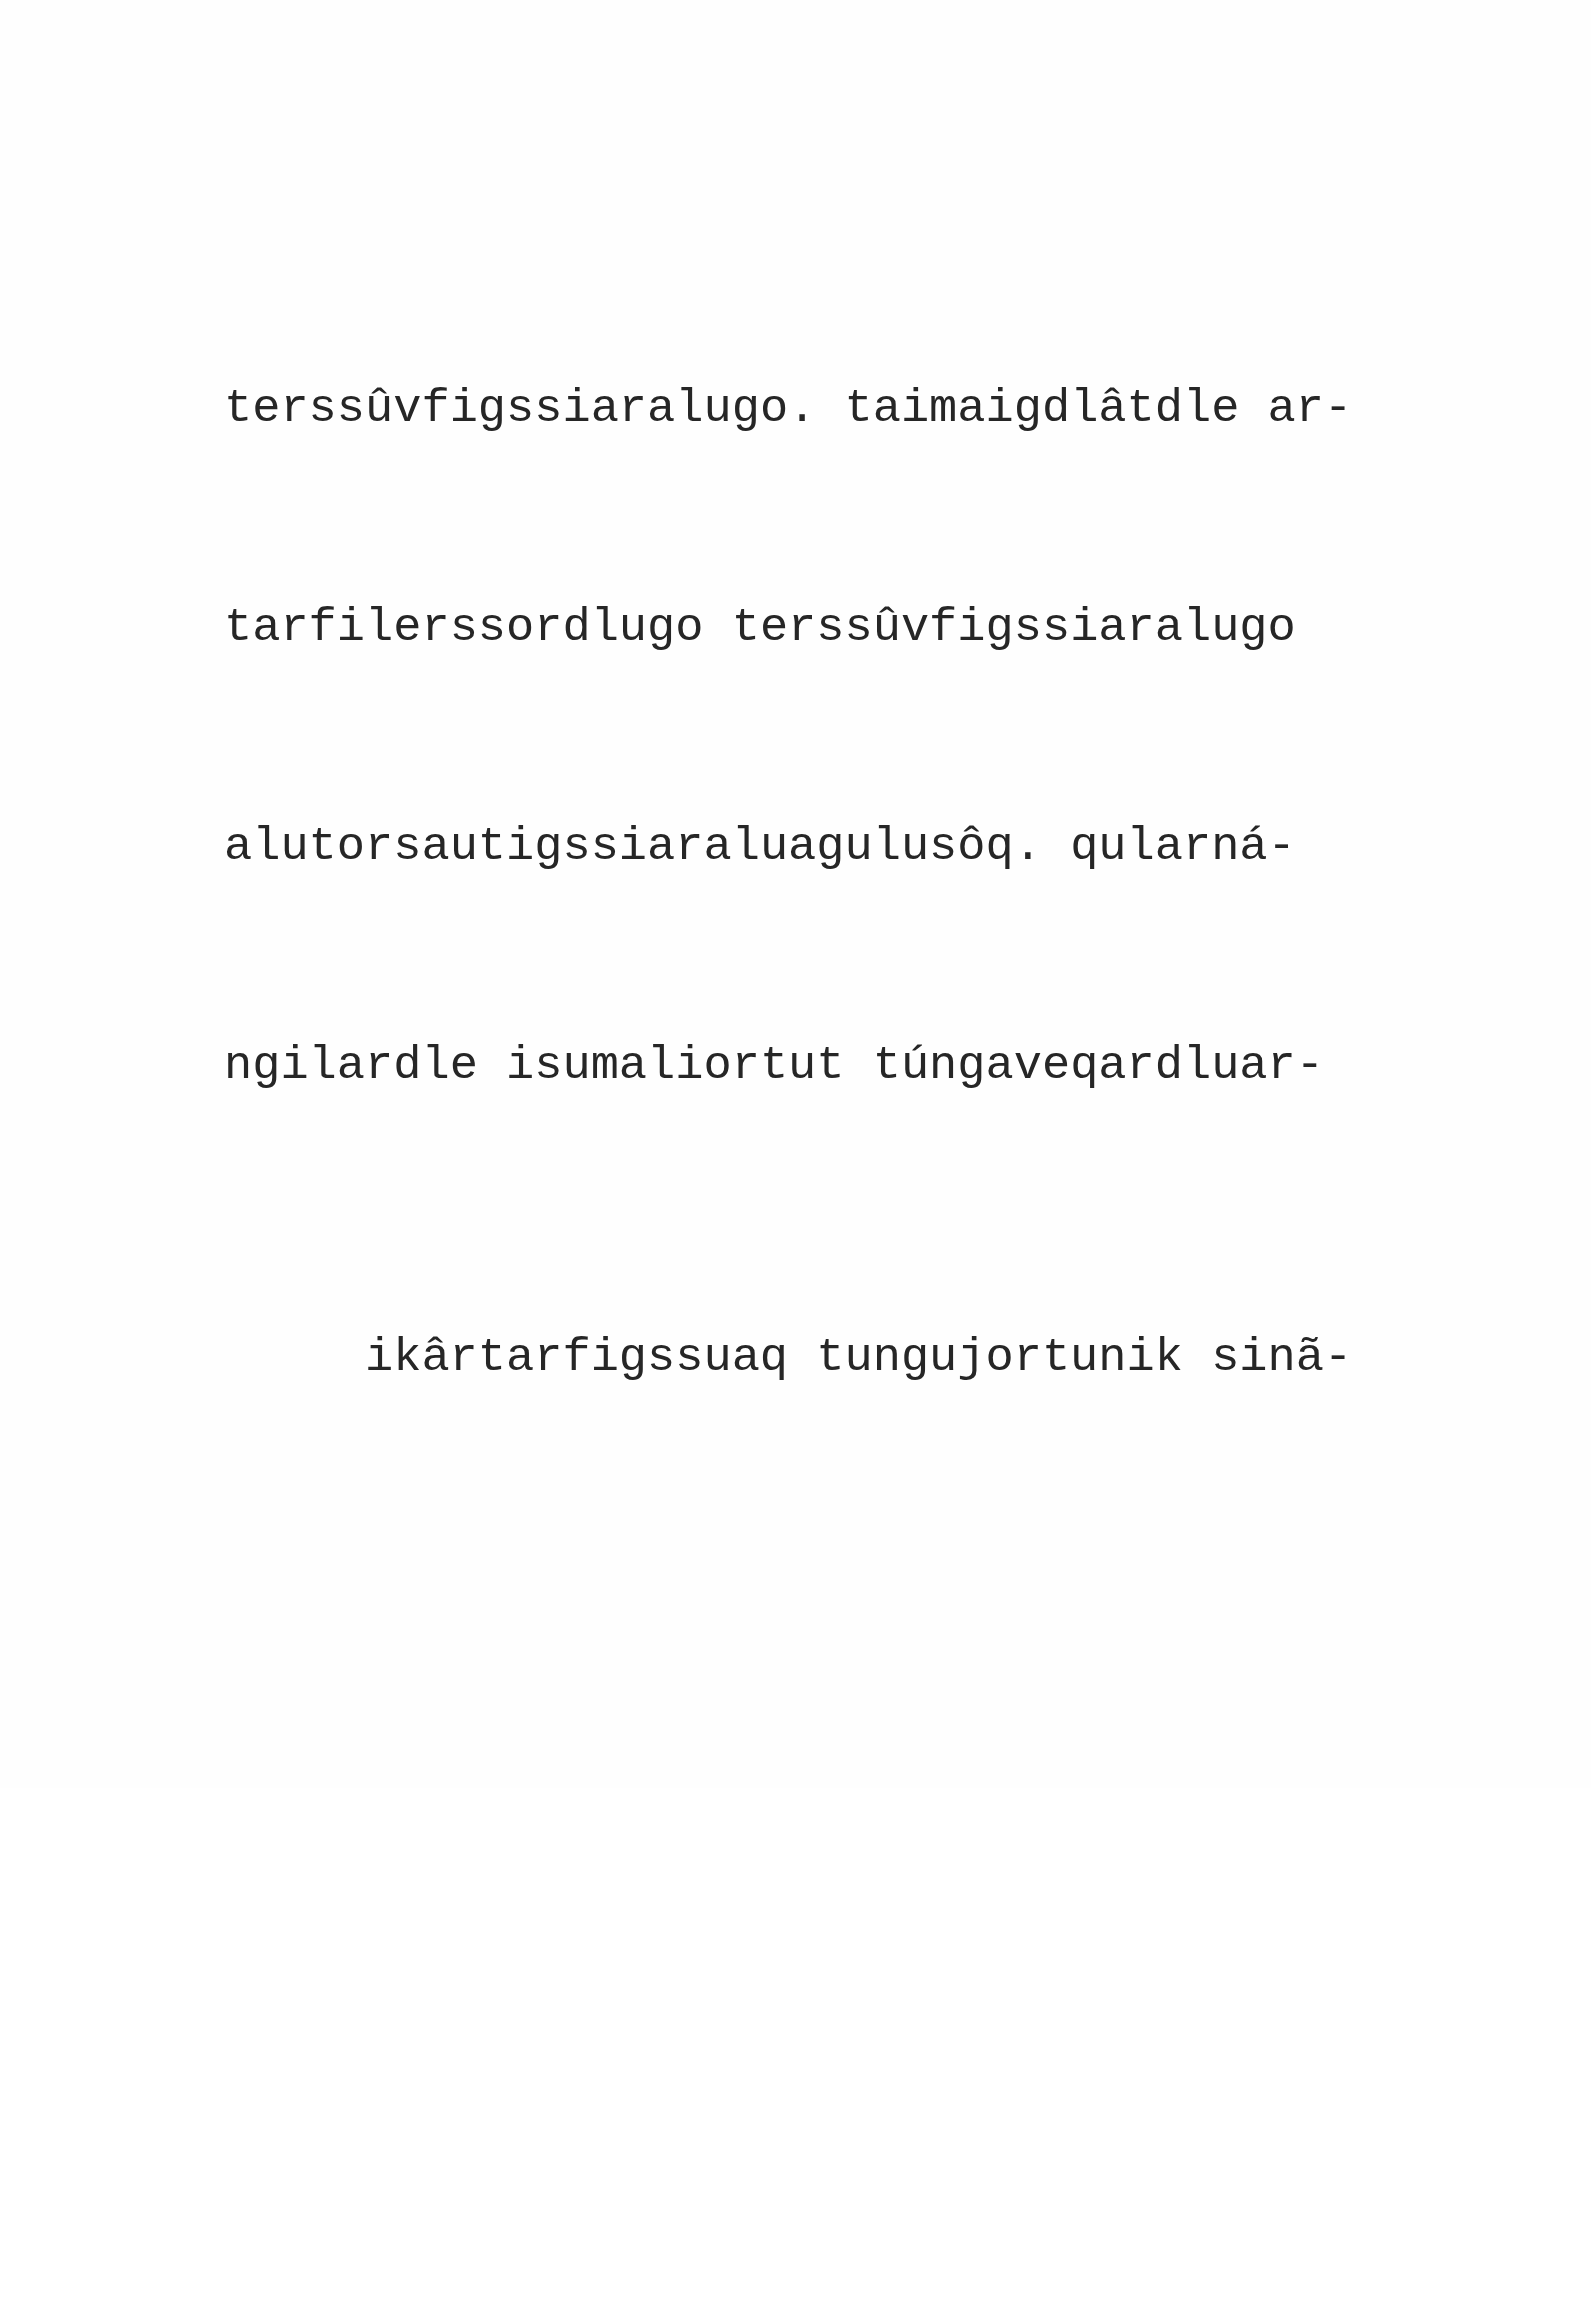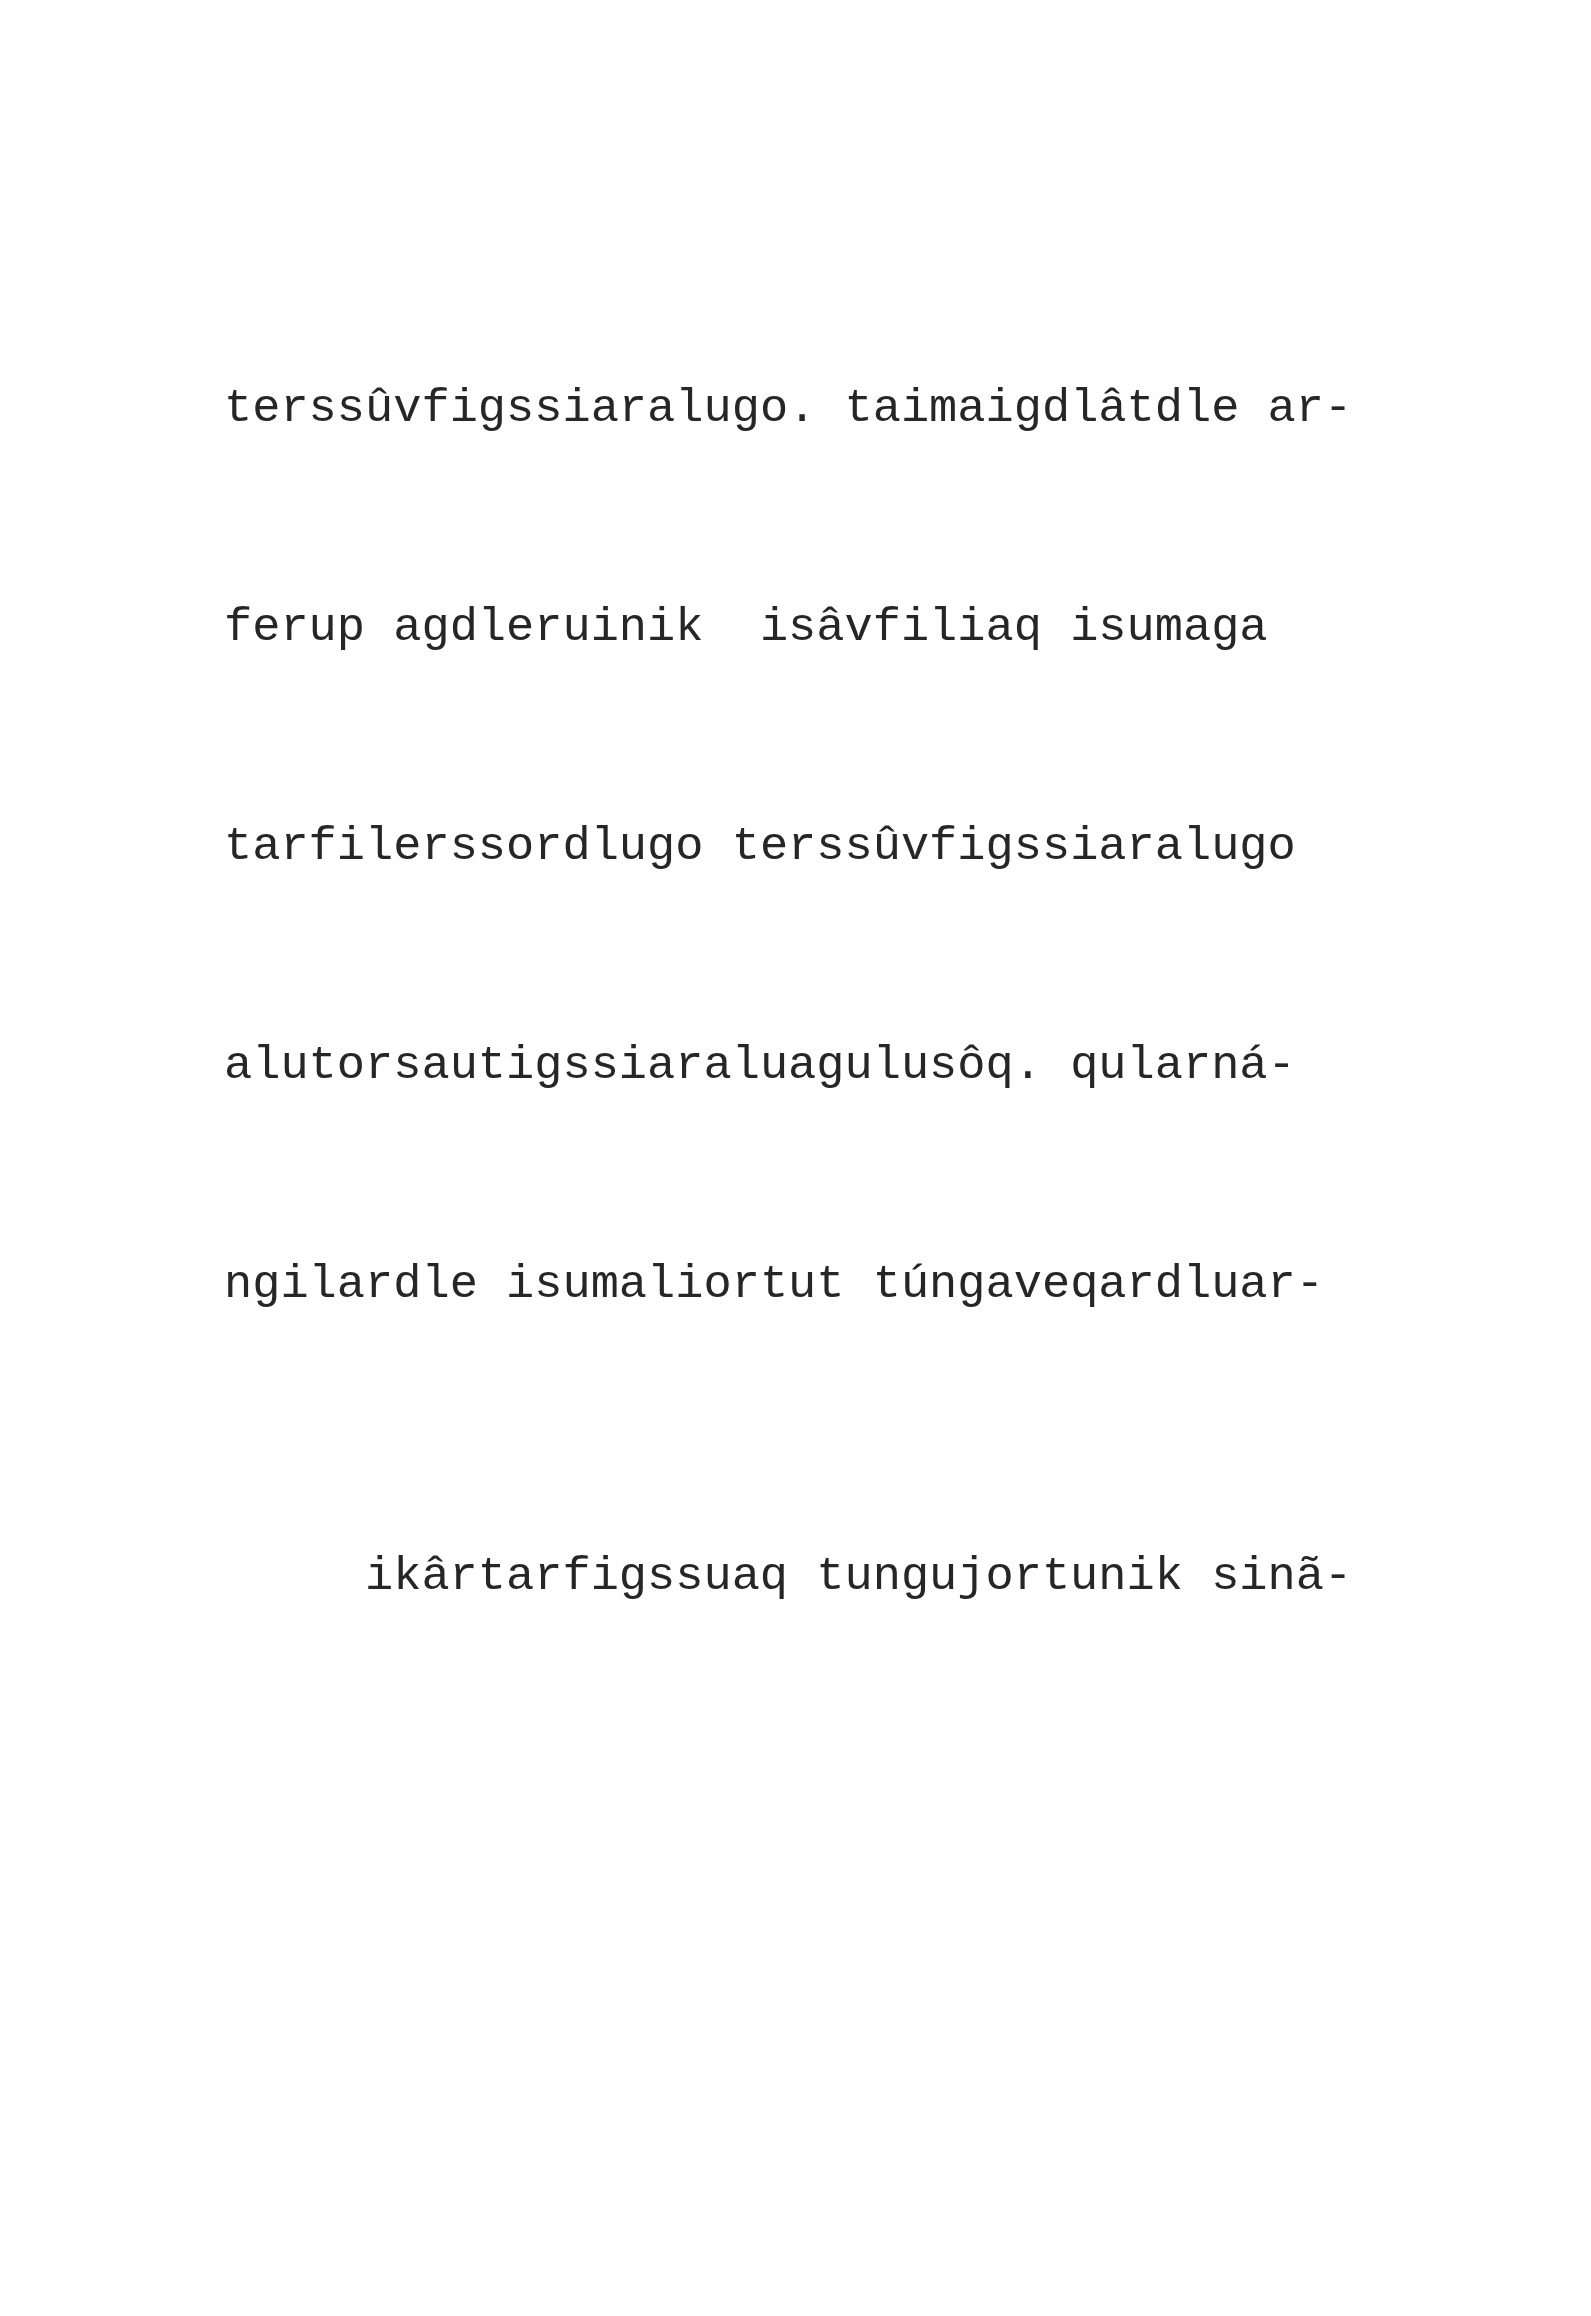--- a/index.html
+++ b/index.html
@@ -43,21 +43,20 @@
       color: #1d4ed8;
     }
   </style>
 </head>
 <body>
 
 <div class="page">
   <div class="body-text">
     
     <span class="line">terssûvfigssiaralugo. taimaigdlâtdle ar-</span>
-    <span class="line">ferup agdleruinik  isâvfiliaq isumaga</span>
     <span class="line">tarfilerssordlugo terssûvfigssiaralugo</span>
     <span class="line">alutorsautigssiaraluagulusôq. qularná-</span>
     <span class="line">ngilardle isumaliortut túngaveqardluar-</span>
     
     <span class="line indent">ikârtarfigssuaq tungujortunik sinã-</span>
     
     
     
     
     

